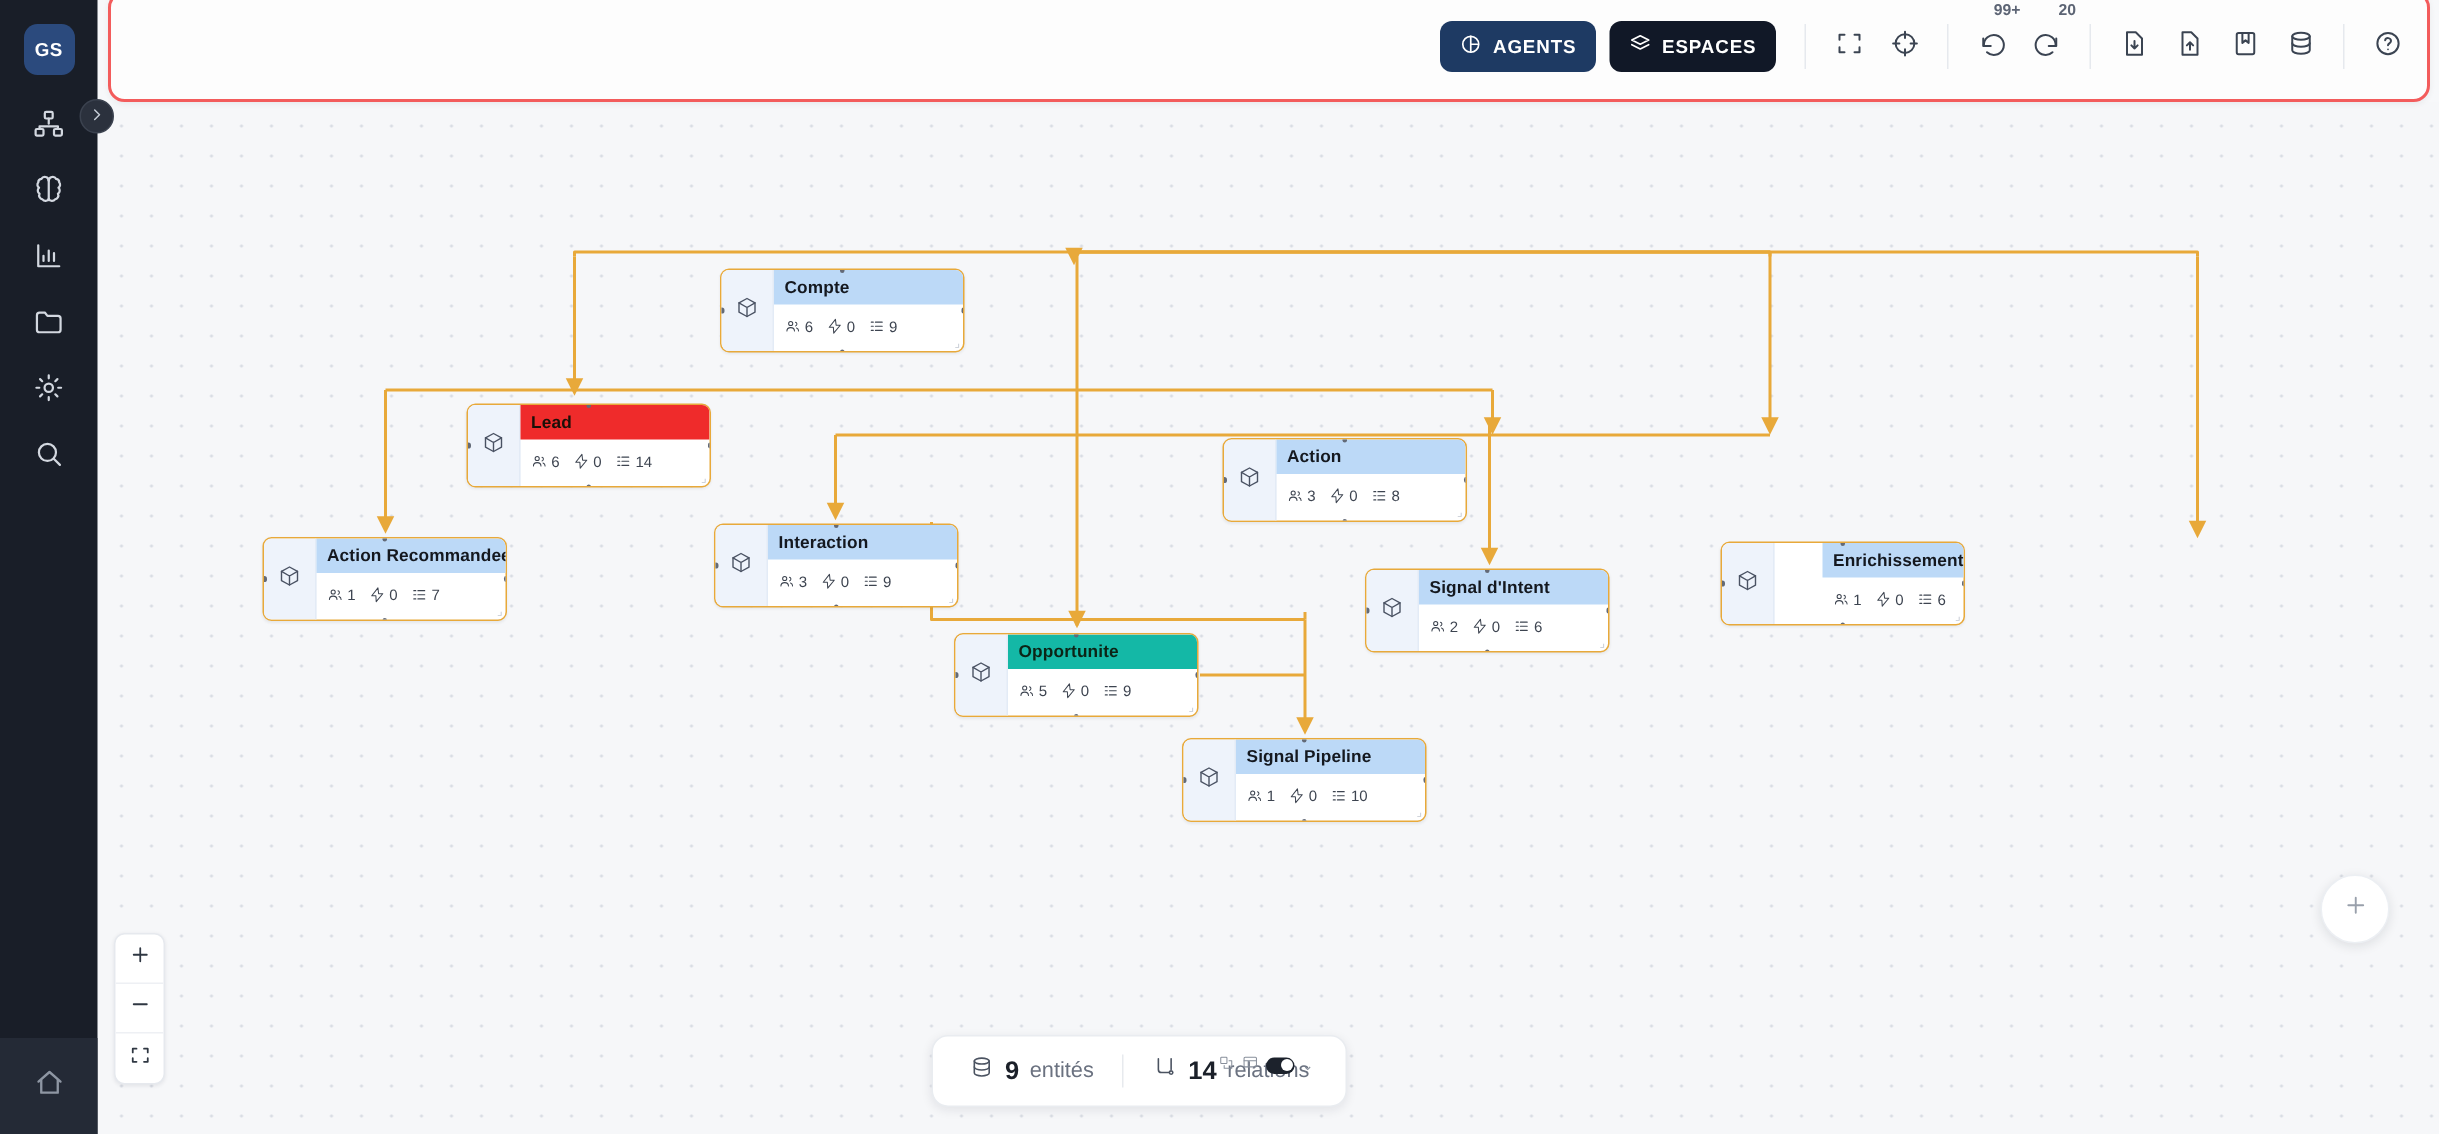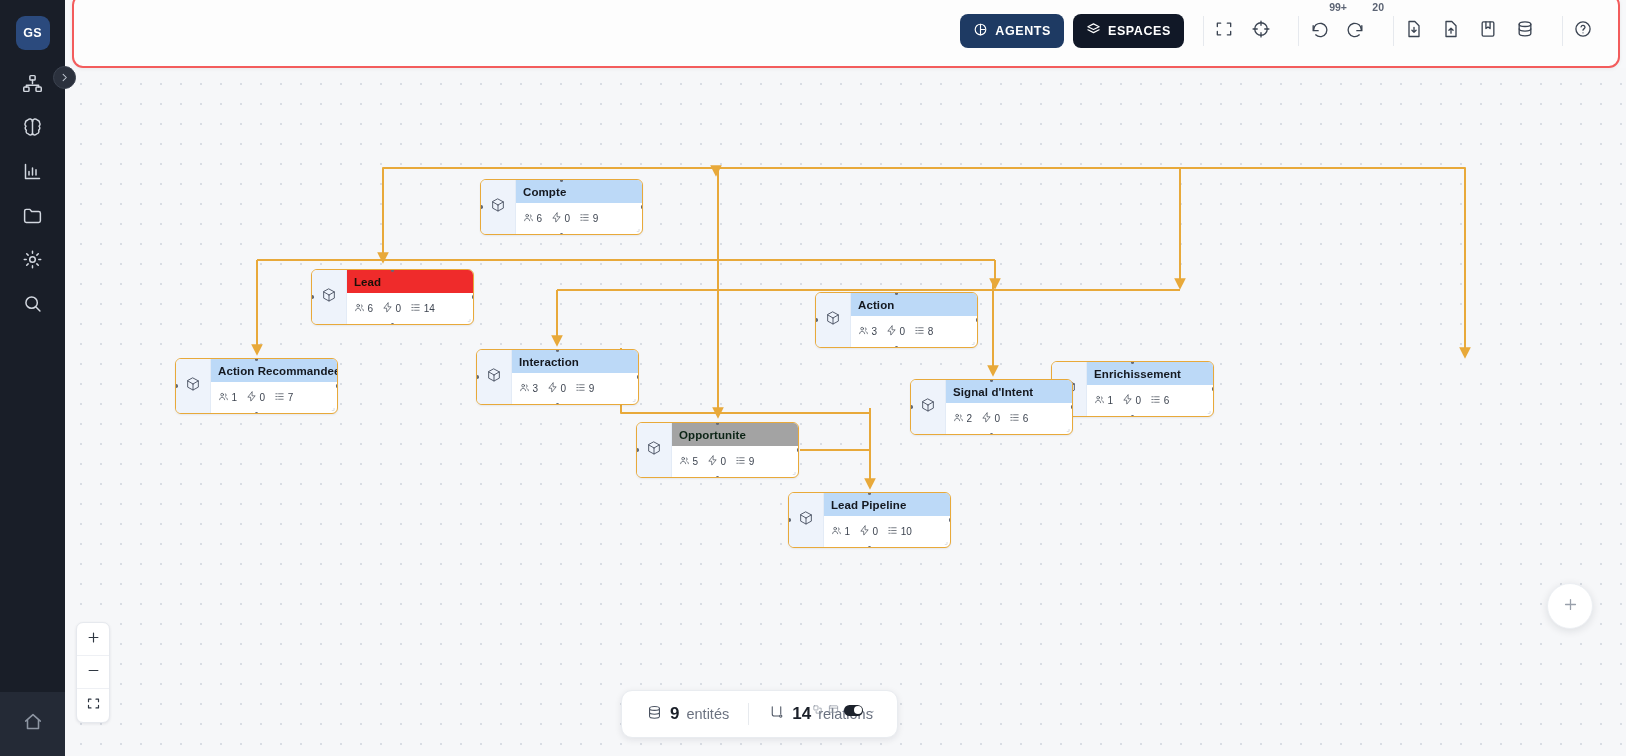--- a/index.html
+++ b/index.html
@@ -70,21 +70,21 @@
     padding: 0 13px; font-size: 12.5px; font-weight: bold; letter-spacing: .6px;
     color: #fff; cursor: pointer; margin-right: 9px;
   }
   .pill.agents { background: #1e3a63; }
   .pill.espaces { background: #111827; justify-content: center; }
   .pill svg { width: 15px; height: 15px; stroke: #fff; stroke-width: 1.8; fill: none;
               stroke-linecap: round; stroke-linejoin: round; }
   .tb-sep { width: 1px; height: 30px; background: #e6e9ee; margin: 0 10px; }
   .tb-btn {
     position: relative; width: 37px; height: 37px; display: flex;
-    align-items: center; justify-content: flex-start; cursor: pointer;
+    align-items: center; justify-content: center; cursor: pointer;
   }
   .tb-btn svg { width: 20px; height: 20px; stroke: #3b4452; stroke-width: 1.6;
                 fill: none; stroke-linecap: round; stroke-linejoin: round; }
   .tb-badge {
     position: absolute; top: -12px; right: -1px; font-size: 10.5px;
     color: #5c6474; font-weight: bold;
   }
 
   
   #canvas {
@@ -620,21 +620,21 @@
                 <span>9</span>
               </span>
             </div>
           </div>
           <span class="res">⌟</span>
           <span class="port t"></span>
           <span class="port b"></span>
           <span class="port l"></span>
           <span class="port r"></span>
         </div>
-        <div class="node" style="left: 986px; top: 293px;">
+        <div class="node" style="left: 1082px; top: 293px; gap: 32px;">
           <div class="icon-col">
             <span><svg viewBox="0 0 24 24">
                 <path d="M12 3 20 7.3v9.4L12 21l-8-4.3V7.3z"></path>
                 <path d="M12 12v9M12 12 4 7.3M12 12l8-4.7"></path>
               </svg></span>
           </div>
           <div class="body">
             <div class="title" style="background:#bcd9f7;color:#14181f">Enrichissement</div>
             <div class="stats">
               <span class="stat">
@@ -704,21 +704,21 @@
           <span class="port r"></span>
         </div>
         <div class="node" style="left: 571px; top: 354px;">
           <div class="icon-col">
             <span><svg viewBox="0 0 24 24">
                 <path d="M12 3 20 7.3v9.4L12 21l-8-4.3V7.3z"></path>
                 <path d="M12 12v9M12 12 4 7.3M12 12l8-4.7"></path>
               </svg></span>
           </div>
           <div class="body">
-            <div class="title" style="background:#a3a3a3;color:#0c2416">Opportunite</div>
+            <div class="title" style="background:#14b8a6;color:#0c2416">Opportunite</div>
             <div class="stats">
               <span class="stat">
                 <span><svg viewBox="0 0 24 24">
                     <circle cx="9" cy="8" r="3"></circle>
                     <path d="M3.5 19c0-3 2.5-5 5.5-5s5.5 2 5.5 5"></path>
                     <path d="M16 6.2a2.8 2.8 0 0 1 0 5.4M17.5 14.5c2 .7 3 2.4 3 4.5"></path>
                   </svg></span>
                 <span>5</span>
               </span>
               <span class="stat">
@@ -742,21 +742,21 @@
           <span class="port r"></span>
         </div>
         <div class="node" style="left: 723px; top: 424px;">
           <div class="icon-col">
             <span><svg viewBox="0 0 24 24">
                 <path d="M12 3 20 7.3v9.4L12 21l-8-4.3V7.3z"></path>
                 <path d="M12 12v9M12 12 4 7.3M12 12l8-4.7"></path>
               </svg></span>
           </div>
           <div class="body">
-            <div class="title" style="background:#bcd9f7;color:#14181f">Lead Pipeline</div>
+            <div class="title" style="background:#bcd9f7;color:#14181f">Signal Pipeline</div>
             <div class="stats">
               <span class="stat">
                 <span><svg viewBox="0 0 24 24">
                     <circle cx="9" cy="8" r="3"></circle>
                     <path d="M3.5 19c0-3 2.5-5 5.5-5s5.5 2 5.5 5"></path>
                     <path d="M16 6.2a2.8 2.8 0 0 1 0 5.4M17.5 14.5c2 .7 3 2.4 3 4.5"></path>
                   </svg></span>
                 <span>1</span>
               </span>
               <span class="stat">

